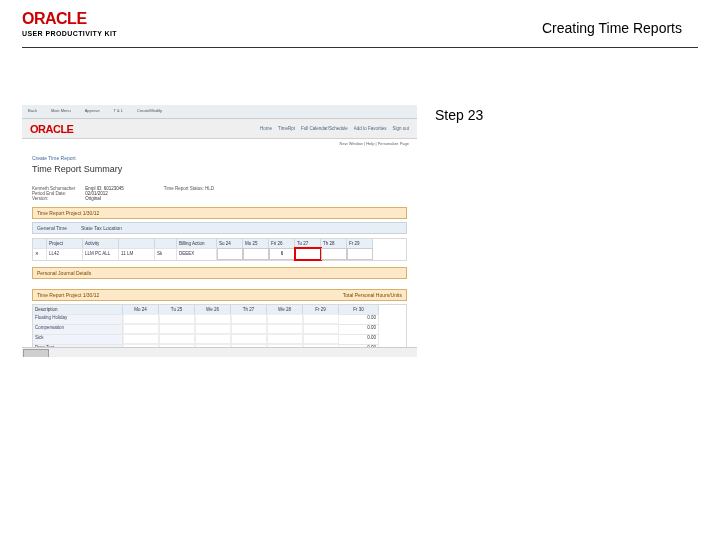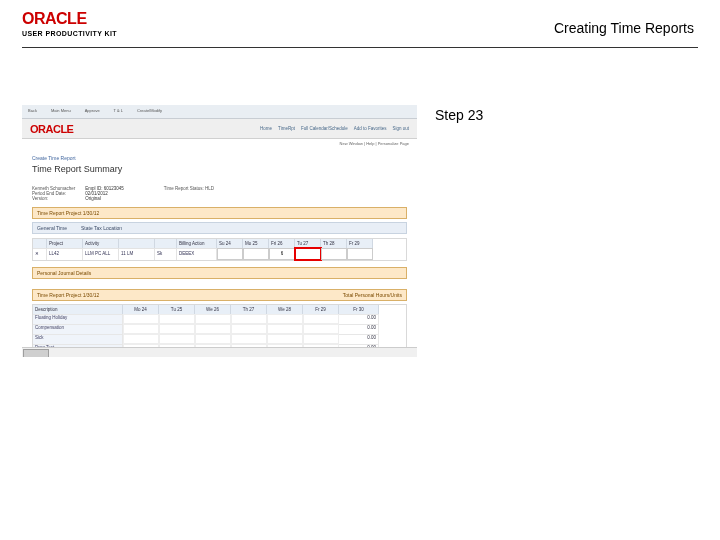--- a/index.html
+++ b/index.html
@@ -37,21 +37,21 @@
   }
   .logo-sub {
     font-size: 7px;
     color: #000;
     letter-spacing: 0.4px;
     margin-top: 2px;
     font-weight: bold;
   }
   .title {
     position: absolute;
-    right: 4px;
+    right: 16px;
     top: 8px;
     font-size: 14px;
     color: #000;
   }
 
   
   .cols {
     position: absolute;
     top: 105px;
     left: 22px;

